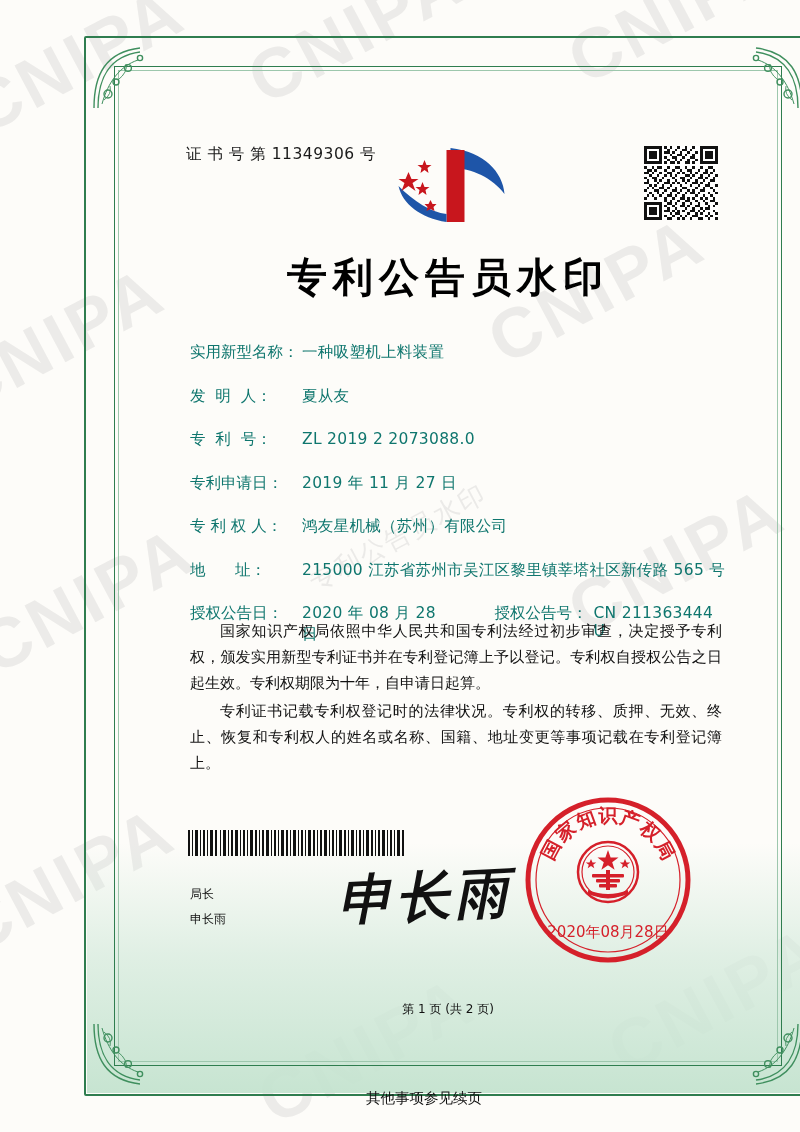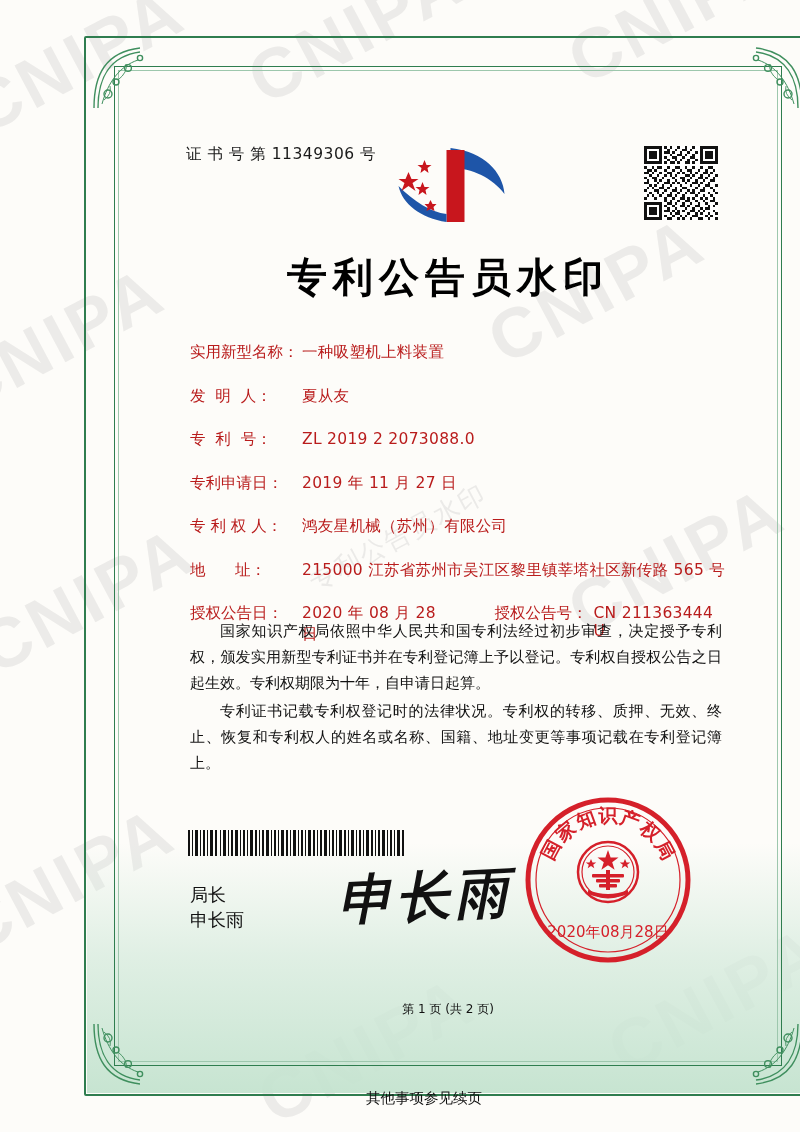--- a/index.html
+++ b/index.html
@@ -153,21 +153,21 @@
     position: absolute;
     left: 62px;
     right: 40px;
     top: 262px;
   }
   .field {
     display: flex;
     align-items: baseline;
     margin-bottom: 22.5px;
     font-size: 15.5px;
-    color: #b91c1c;
+    color: #0f766e;
   }
   .field .lab {
     font-family: "DejaVu Sans", sans-serif;
     width: 112px;
     flex: 0 0 112px;
     letter-spacing: 0px;
     white-space: pre;
   }
   .field .val {
     font-family: "DejaVu Sans", sans-serif;
@@ -199,21 +199,21 @@
     bottom: 196px;
     width: 218px;
     height: 26px;
   }
 
   .signer {
     position: absolute;
     left: 62px;
     bottom: 120px;
     font-family: "DejaVu Sans", sans-serif;
-    font-size: 18px;
+    font-size: 12px;
     line-height: 25px;
     color: #111;
   }
 
   .handwriting {
     position: absolute;
     left: 210px;
     bottom: 118px;
     font-family: "DejaVu Serif", serif;
     font-size: 54px;

